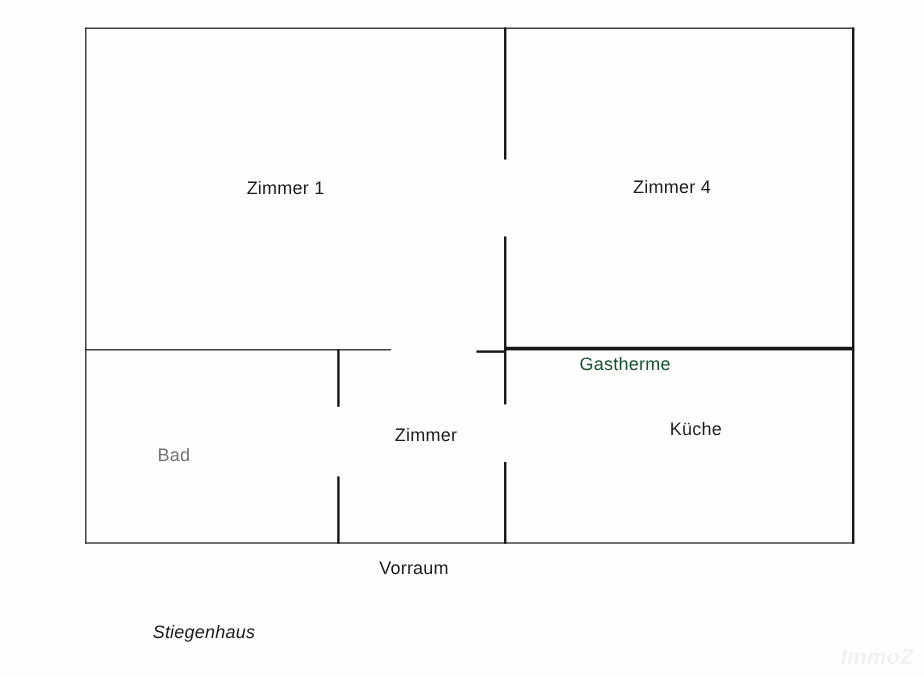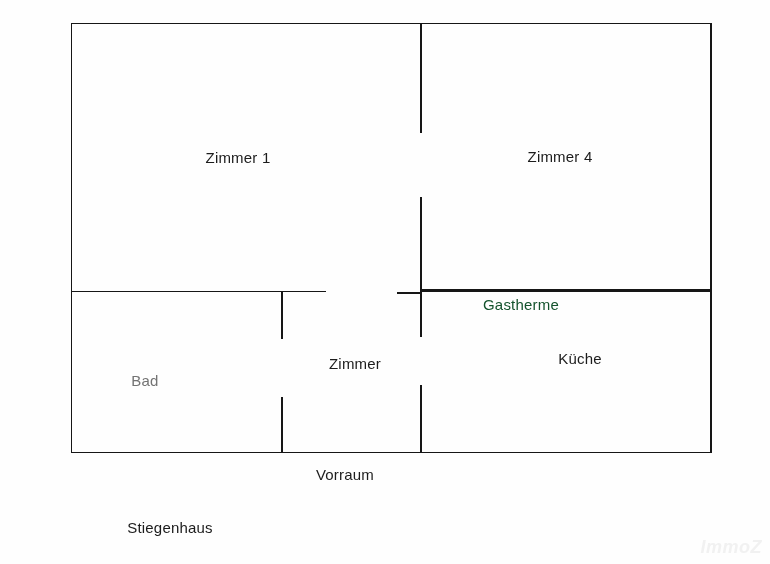--- a/index.html
+++ b/index.html
@@ -63,16 +63,16 @@
     <div class="wall" style="left: 281.2px; top: 397px; width: 1.4px; height: 55.5px; background: rgb(22, 22, 22);"></div>
     <div class="wall" style="left: 420.3px; top: 289px; width: 1.4px; height: 48px; background: rgb(22, 22, 22);"></div>
     <div class="wall" style="left: 420.3px; top: 385px; width: 1.4px; height: 67.5px; background: rgb(22, 22, 22);"></div>
     <div class="room-label" style="left: 238px; top: 157px; color: rgb(28, 28, 28);">Zimmer 1</div>
     <div class="room-label" style="left: 560px; top: 156px; color: rgb(28, 28, 28);">Zimmer 4</div>
     <div class="room-label" style="left: 486px; top: 304px; color: #14532d; margin-left: 35px;">Gastherme</div>
     <div class="room-label" style="left: 543px; top: 358px; color: rgb(28, 28, 28); margin-left: 37px;">Küche</div>
     <div class="room-label" style="left: 355px; top: 363px; color: rgb(28, 28, 28);">Zimmer</div>
     <div class="room-label" style="left: 145px; top: 380px; color: #737373;">Bad</div>
     <div class="room-label" style="left: 345px; top: 474px; color: rgb(28, 28, 28);">Vorraum</div>
-    <div class="room-label" style="left: 170px; top: 527px; color: rgb(28, 28, 28);">Stiegenhaus</div>
+    <div class="room-label" style="left: 170px; top: 527px; color: rgb(28, 28, 28); font-style: italic;">Stiegenhaus</div>
   </div>
 
 <div class="watermark" style="color: rgb(241, 241, 241);">ImmoZ</div>
 
 </body></html>

